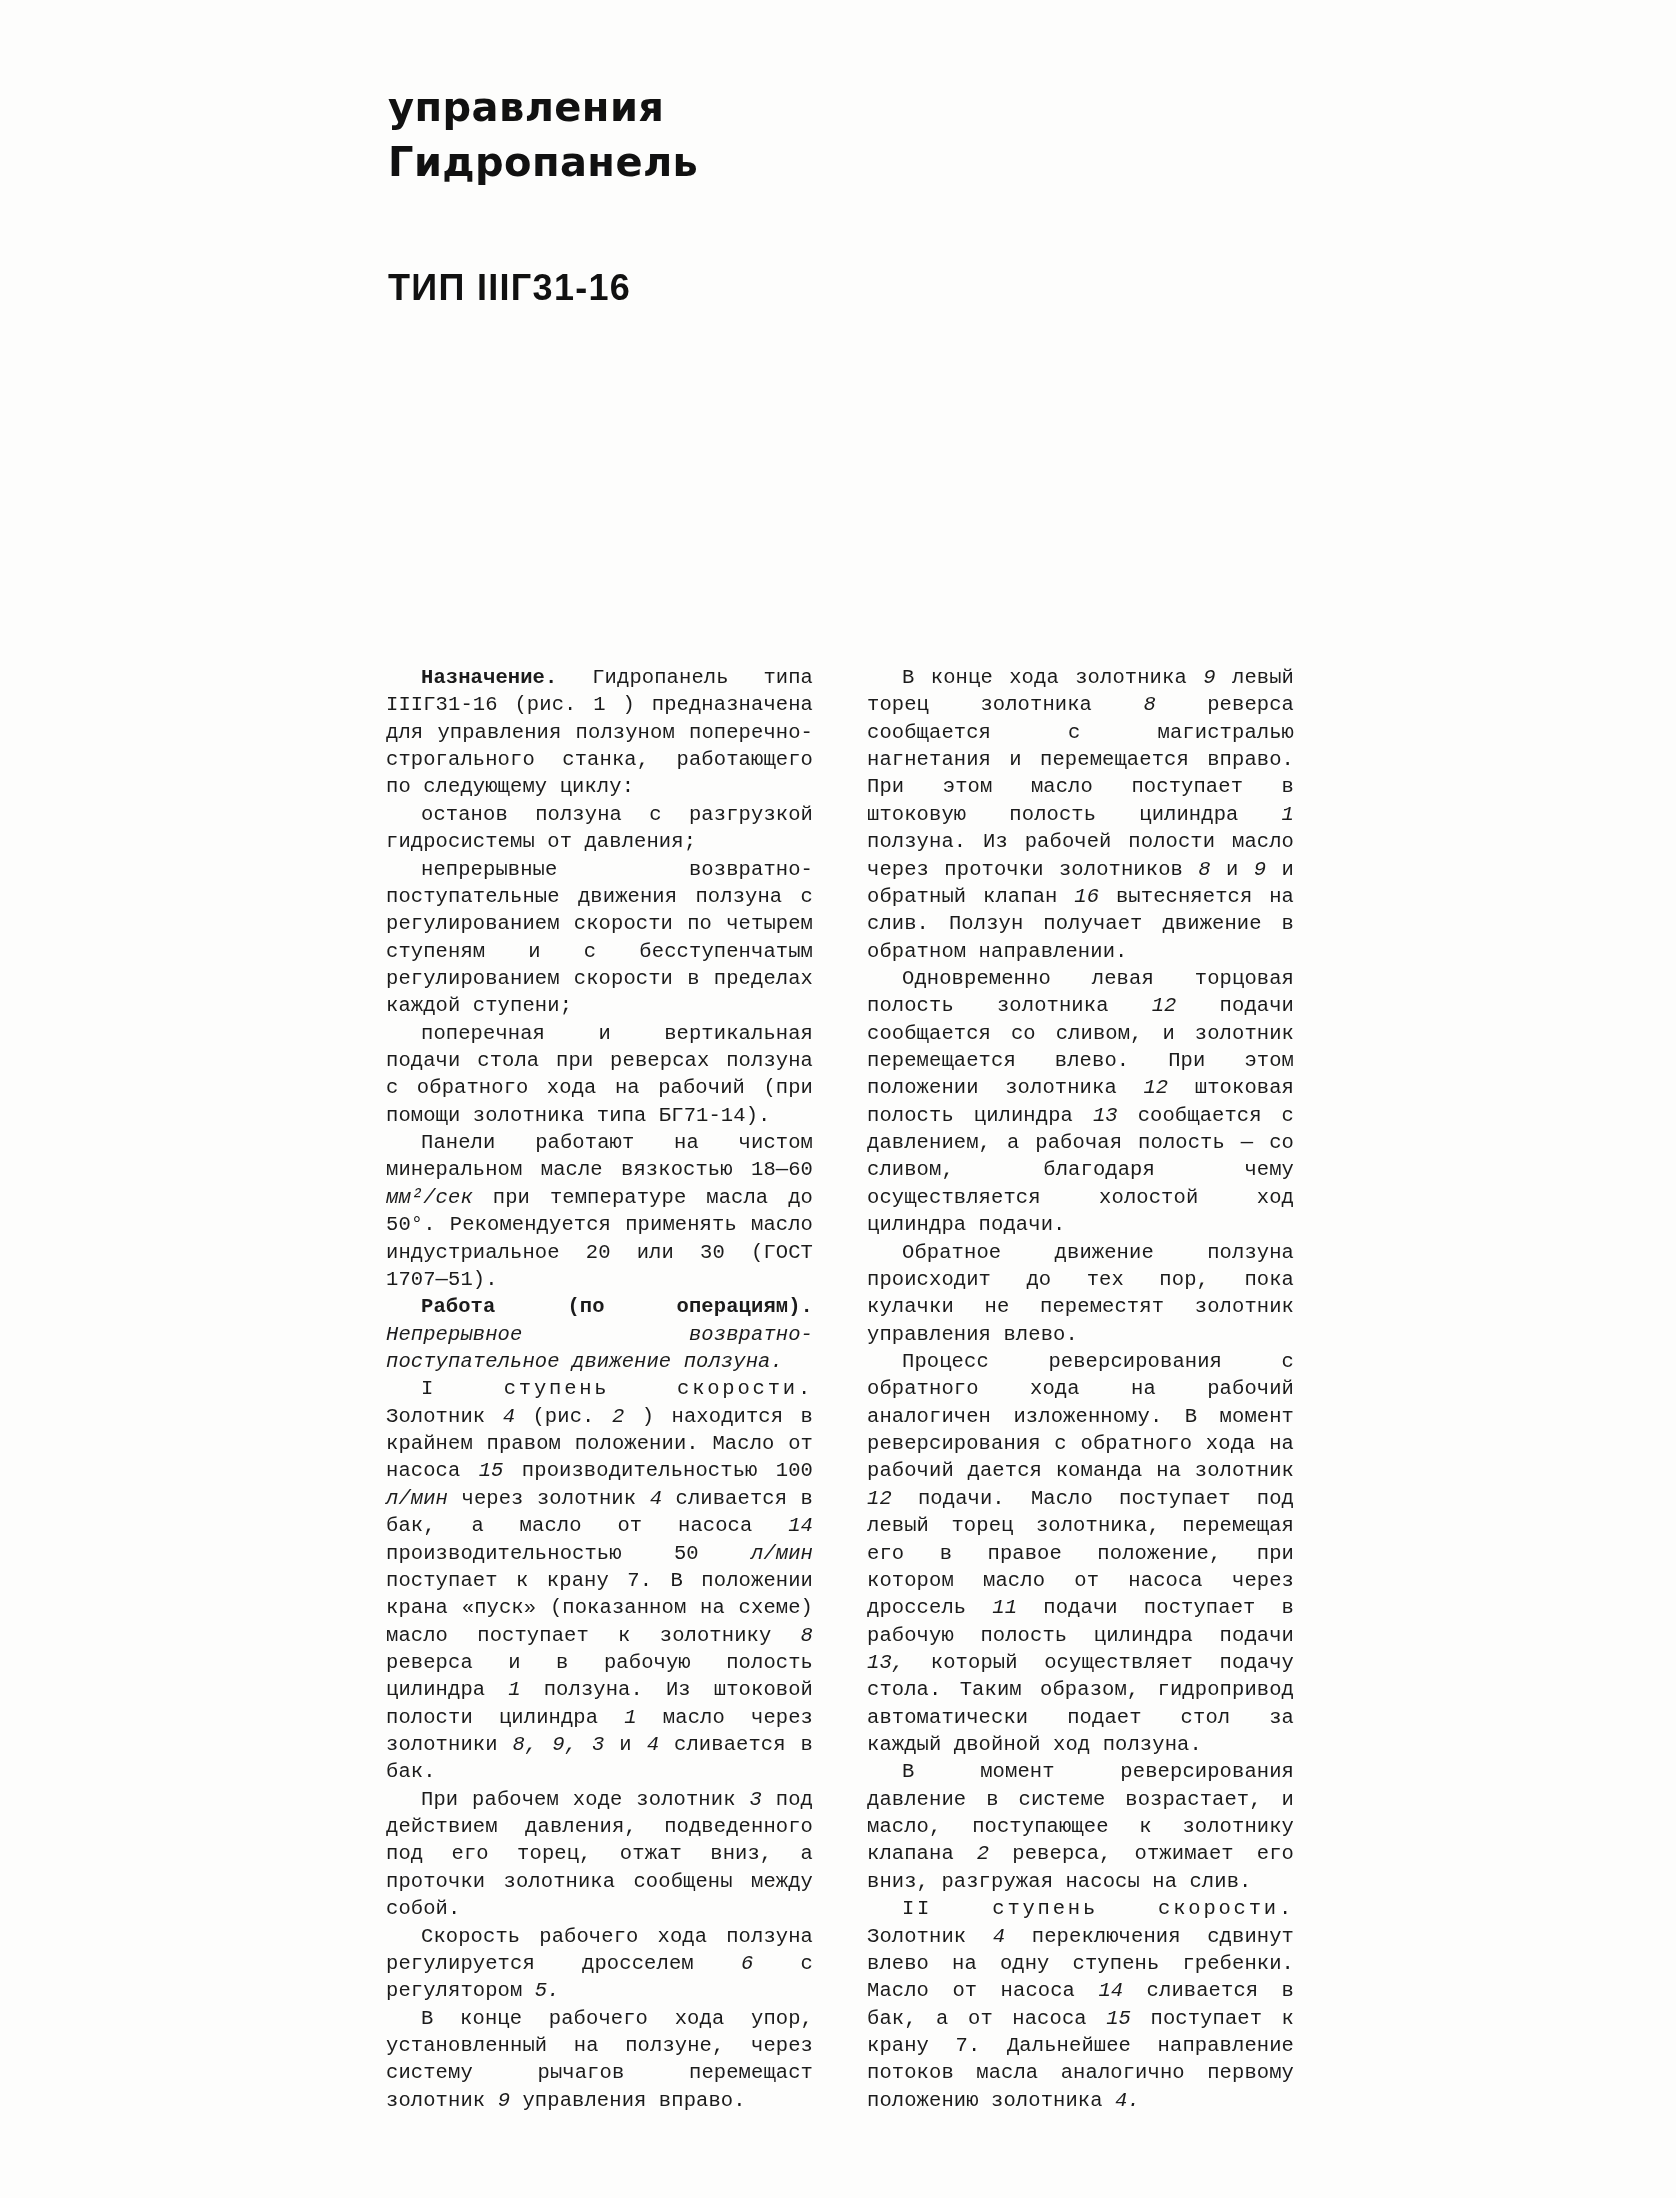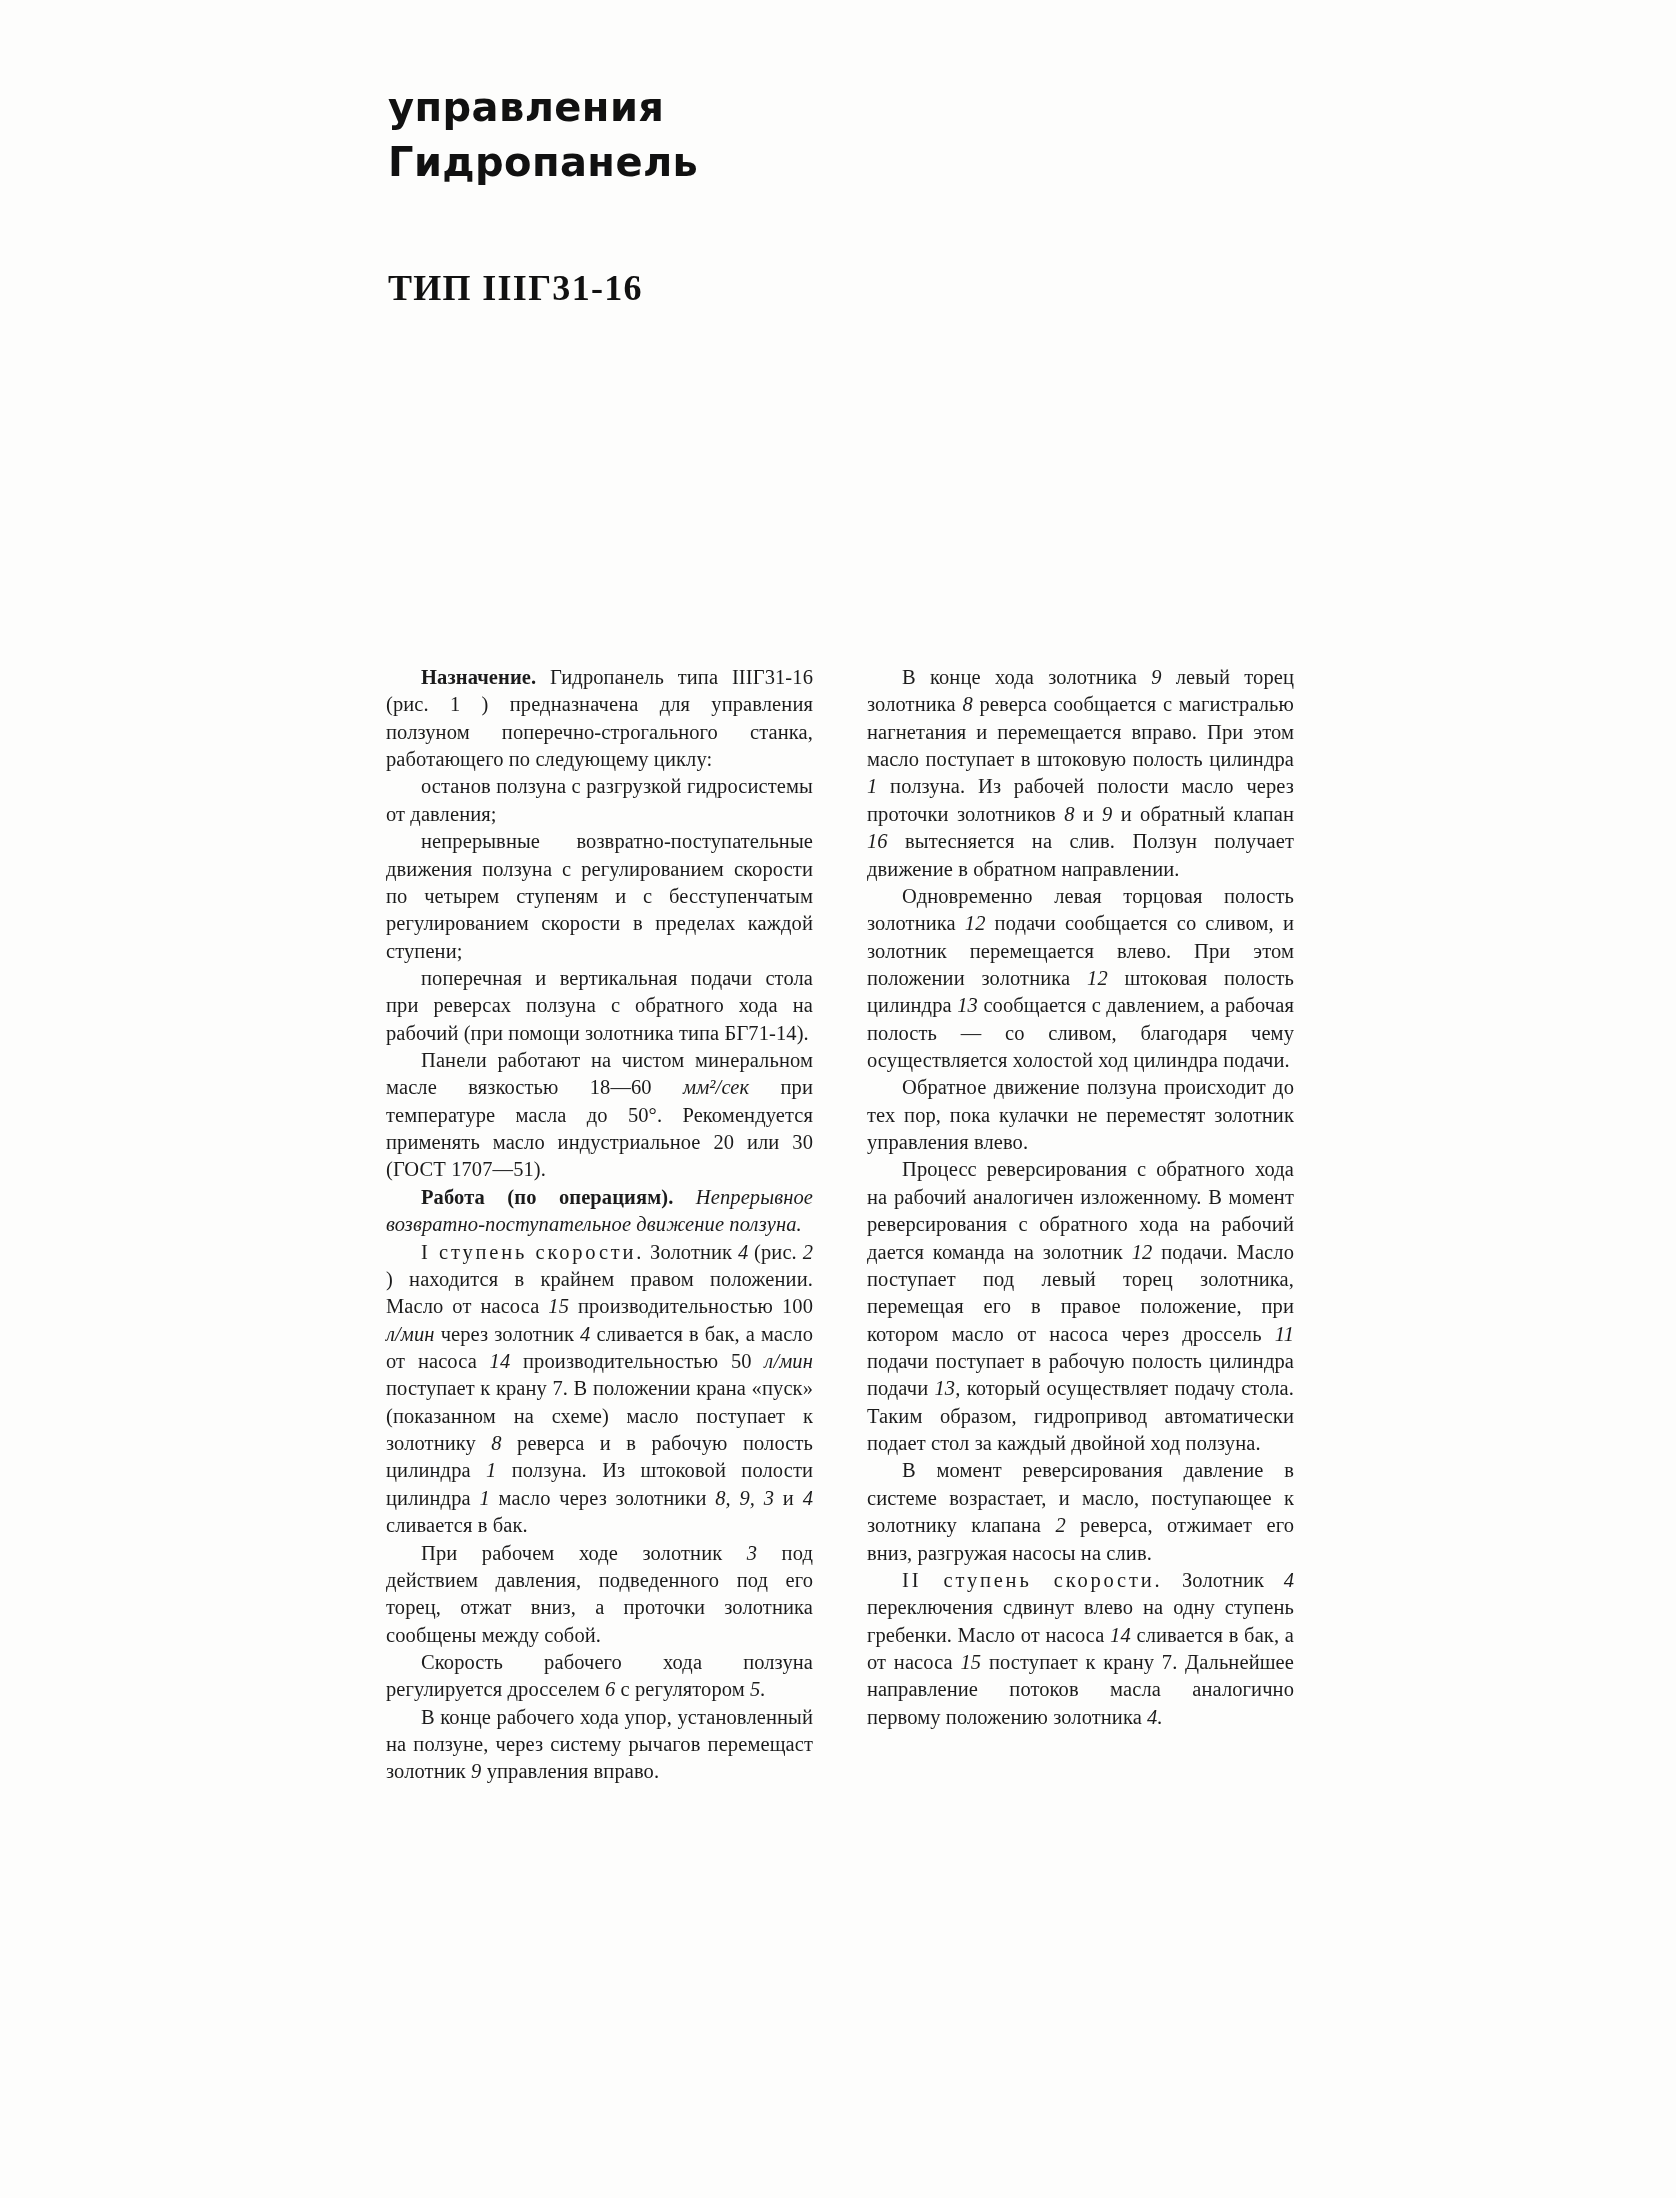--- a/index.html
+++ b/index.html
@@ -30,21 +30,21 @@
   }
   .title-line {
     font-family: "DejaVu Sans", sans-serif;
     font-weight: 700;
     font-size: 40px;
     line-height: 1.38;
     letter-spacing: 0.4px;
     color: #111111;
   }
   .subtitle {
-    font-family: Liberation Serif, serif;
+    font-family: Liberation Sans, sans-serif;
     font-weight: 700;
     font-size: 36px;
     letter-spacing: 1.3px;
     color: #111111;
     margin-top: 77px;
   }
   .columns {
     position: absolute;
     left: 386px;
     top: 664px;
@@ -60,20 +60,21 @@
     font-size: 20.5px;
     line-height: 1.335;
     text-align: justify;
     text-justify: inter-word;
     hyphens: manual;
     color: #1b1b1b;
     letter-spacing: 0.1px;
   }
   p.indent {
     text-indent: 35px;
+    font-family: Liberation Mono, monospace;
   }
   b {
     font-weight: 700;
   }
   i {
     font-style: italic;
   }
   .sp {
     letter-spacing: 2.8px;
   }

